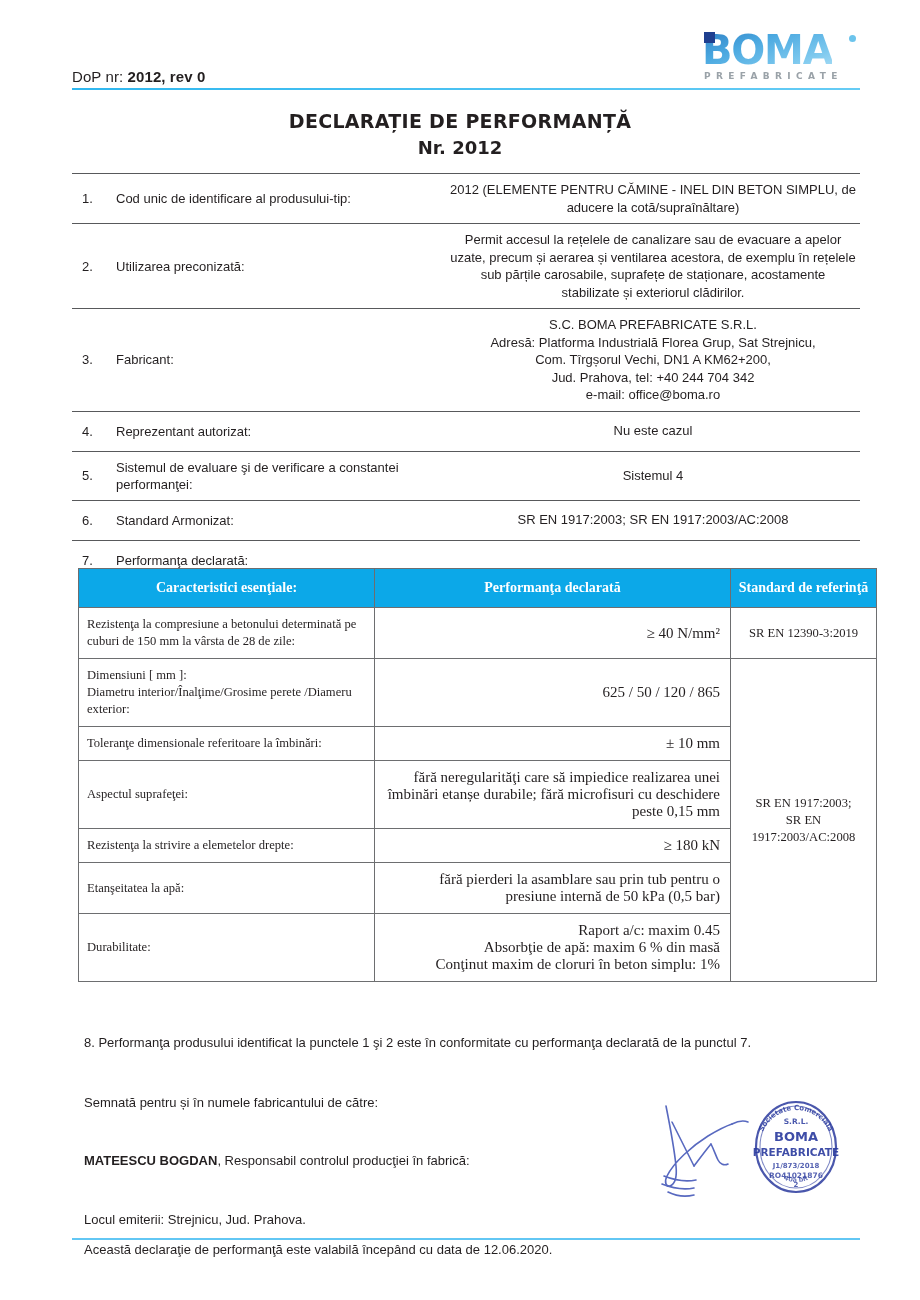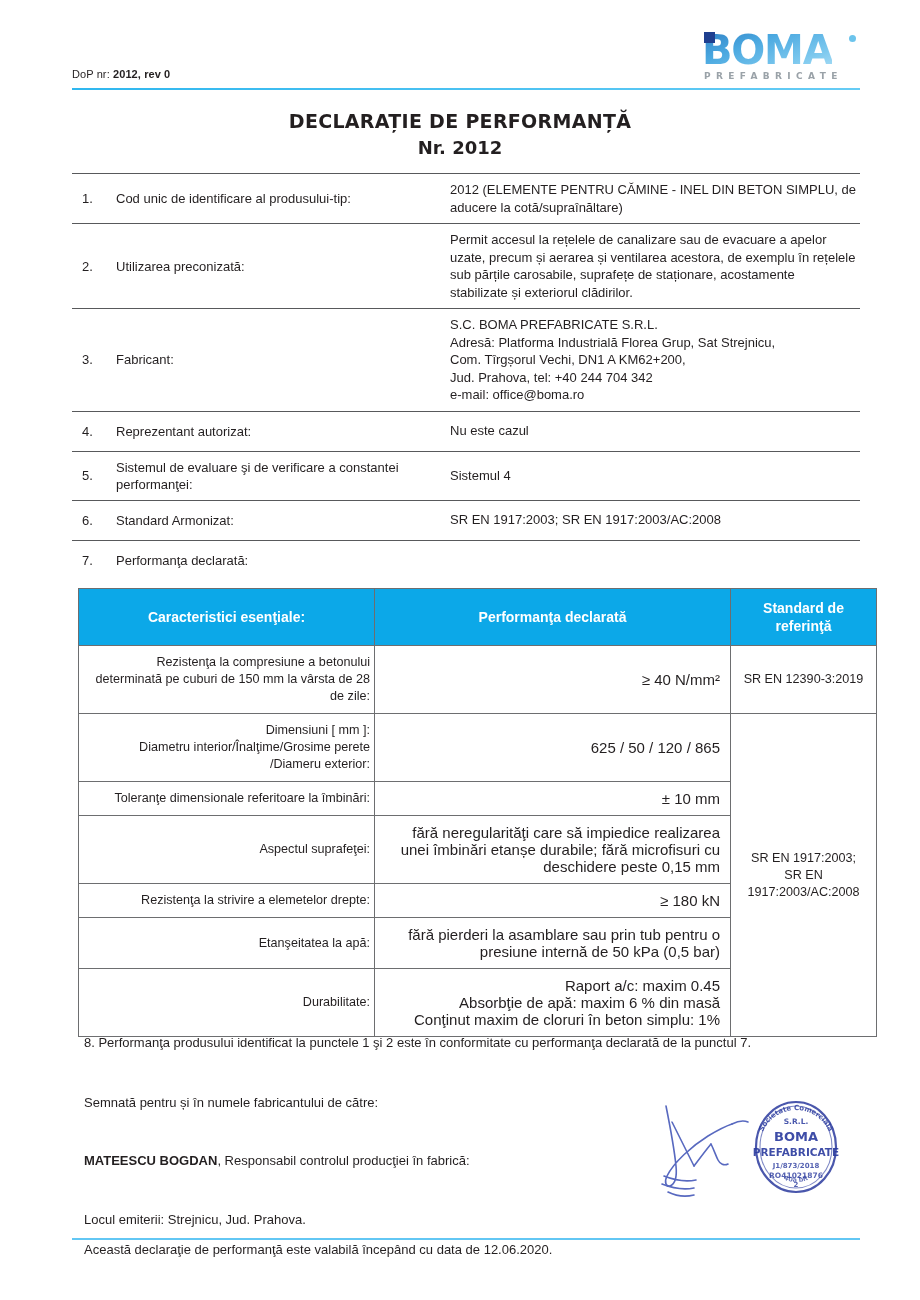--- a/index.html
+++ b/index.html
@@ -18,21 +18,21 @@
 
   
   .header {
     position: absolute;
     left: 0; top: 0; right: 0;
     height: 92px;
   }
   .dop-nr {
     position: absolute;
     left: 72px; top: 68px;
-    font-size: 11px;
+    font-size: 15px;
     letter-spacing: .1px;
     white-space: nowrap;
   }
   .dop-nr b { font-weight: bold; }
   .header-rule {
     position: absolute;
     left: 72px; right: 60px; top: 88px;
     height: 2px;
     background: linear-gradient(to right, #2fb7ef, #66ccf5);
   }
@@ -122,31 +122,33 @@
   }
   .item-label {
     flex: 0 0 330px;
     font-size: 13px;
     line-height: 17px;
   }
   .item-value {
     flex: 1 1 auto;
     font-size: 13px;
     line-height: 17.5px;
+    text-align: center;
     padding: 0 4px;
   }
   .item-row.no-value .item-value { text-align: left; }
 
   
   .perf-table {
     position: absolute;
-    left: 78px; top: 588px;
+    left: 78px; top: 568px;
     width: 798px;
     border-collapse: collapse;
     table-layout: fixed;
+    font-family: Liberation Serif, serif;
   }
   .perf-table th, .perf-table td {
     border: 1px solid #6d6e70;
     vertical-align: middle;
   }
   .perf-table th {
     background: #0ca8e8;
     color: #ffffff;
     font-size: 14px;
     font-weight: bold;
@@ -154,21 +156,21 @@
     padding: 10px 6px;
     line-height: 18px;
   }
   .col-a { width: 296px; }
   .col-b { width: 356px; }
   .col-c { width: 146px; }
   .perf-table td.c-char {
     font-size: 12.6px;
     line-height: 17px;
     padding: 8px 4px 8px 8px;
-    text-align: right;
+    text-align: left;
   }
   .perf-table td.c-perf {
     font-size: 15px;
     line-height: 17px;
     padding: 8px 10px;
     text-align: right;
   }
   .perf-table td.c-std {
     font-size: 12.6px;
     line-height: 17px;

